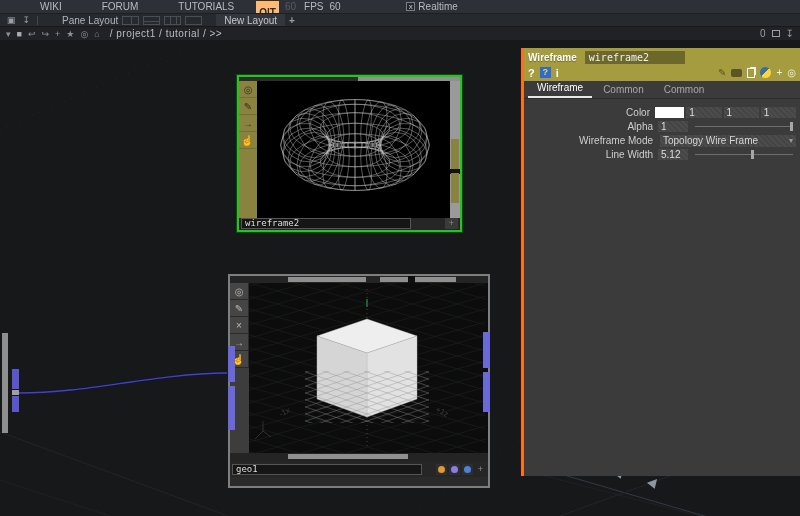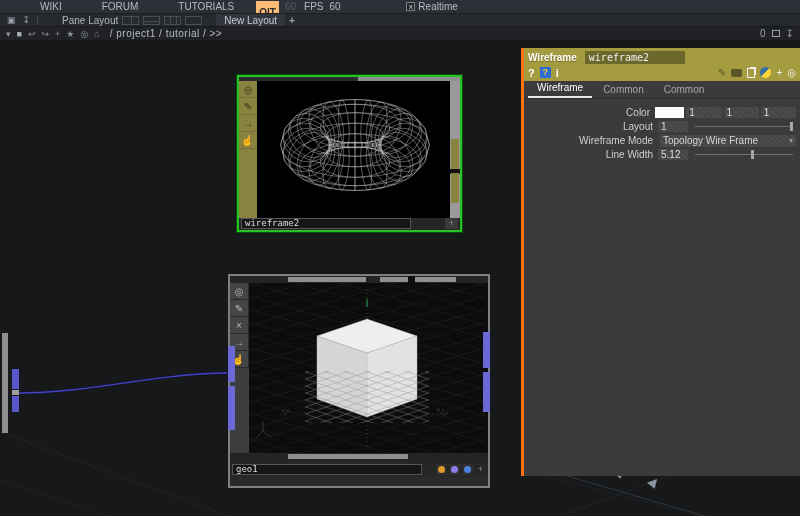--- a/index.html
+++ b/index.html
@@ -491,21 +491,21 @@
 
     <div class="pp-body">
       <div class="p-row">
         <span class="p-label">Color</span>
         <span class="swatch"></span>
         <span class="rgb-field hatch">1</span>
         <span class="rgb-field hatch">1</span>
         <span class="rgb-field hatch">1</span>
       </div>
       <div class="p-row">
-        <span class="p-label">Layout</span>
+        <span class="p-label">Alpha</span>
         <span class="val-field hatch">1</span>
         <span class="slider">
           <span class="track"></span>
           <span class="handle" style="right:0;"></span>
         </span>
       </div>
       <div class="p-row">
         <span class="p-label">Wireframe Mode</span>
         <span class="dropdown hatch">
           <span>Topology Wire Frame</span>

